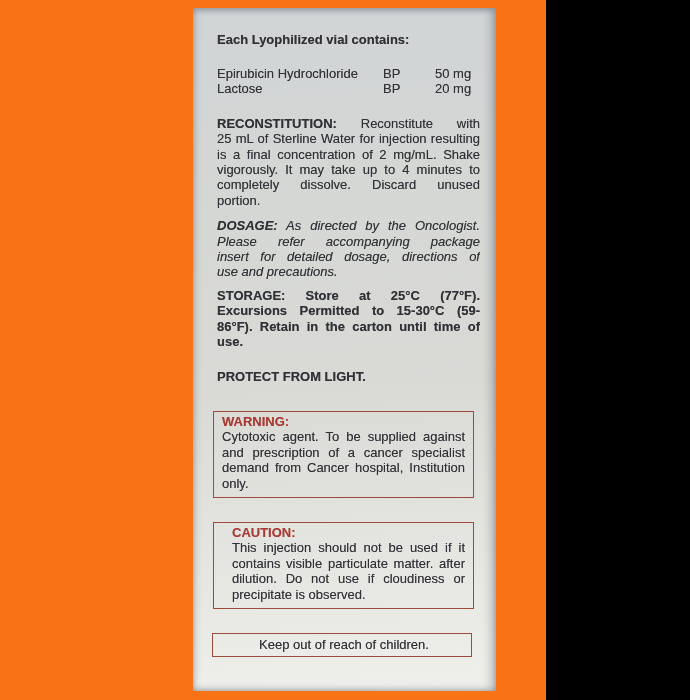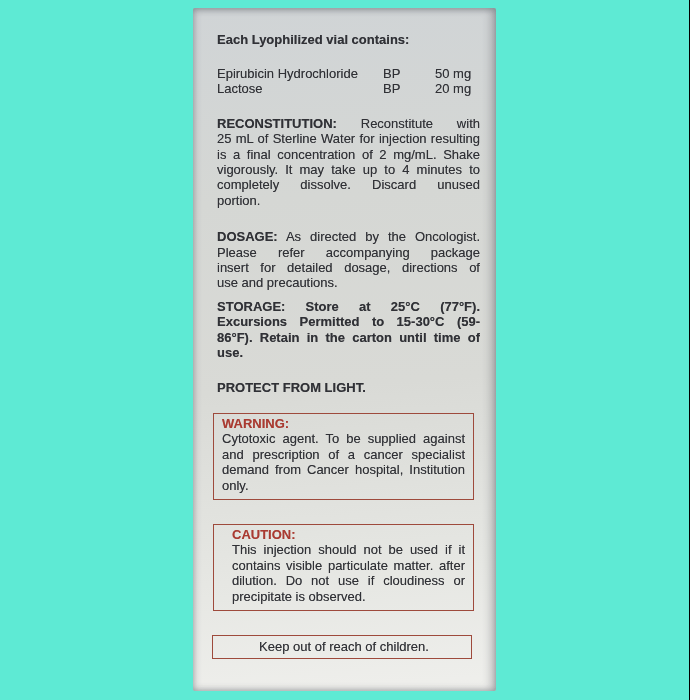--- a/index.html
+++ b/index.html
@@ -1,38 +1,38 @@
 <!DOCTYPE html>
 <html><head>
 <meta charset="utf-8">
 <style>
   html,body{margin:0;padding:0;background:#000;}
-  .stage{position:relative;width:689px;height:700px;background:#5eead4;overflow:hidden;
+  .stage{position:relative;width:546px;height:700px;background:#f97316;overflow:hidden;
          font-family:"Liberation Sans","DejaVu Sans",sans-serif;}
   .panel{position:absolute;left:193px;top:8px;width:303px;height:683px;border-radius:2px;
          background:linear-gradient(176deg,#d0d4d6 0%,#d5d7d4 28%,#d9dad6 55%,#e6e7e3 82%,#efefec 100%);
          box-shadow:inset -5px 0 9px rgba(70,76,84,.32),
                     inset 3px 0 6px rgba(70,76,84,.16),
                     inset 0 3px 5px rgba(70,76,84,.18),
                     inset 0 -2px 4px rgba(110,112,115,.15);}
   .content{padding:23px 16px 0 24px;color:#303136;font-size:13px;line-height:15.4px;
            filter:blur(0.3px);text-shadow:0 0 0.5px rgba(48,49,54,.55);}
   b{font-weight:bold;}
   
   .jl{text-align:justify;text-align-last:justify;white-space:nowrap;overflow:hidden;}
   .ll{text-align:left;white-space:nowrap;overflow:hidden;}
   .comp-title{font-weight:bold;line-height:17px;}
   .comp-rows{margin-top:18px;}
   .comp-row{display:grid;grid-template-columns:166px 52px 1fr;}
   .sec-recon{margin-top:19px;}
-  .sec-dosage{margin-top:21px;}
+  .sec-dosage{margin-top:10px;font-style:italic;}
   .sec-storage{margin-top:8px;font-weight:bold;}
   .sec-protect{margin-top:19px;font-weight:bold;}
   .rbox{border:1.5px solid #9e4a3c;padding:2px 8px 6px 8px;margin:0 6px 0 -4px;}
-  .sec-warning{margin-top:18px;}
+  .sec-warning{margin-top:27px;}
   .sec-caution{margin-top:24px;padding-left:18px;}
   .box-head{color:#a93a31;font-weight:bold;text-shadow:0 0 0.5px rgba(169,58,49,.45);}
   .keep{border:1.5px solid #9e4a3c;margin:24px 8px 0 -5px;padding:3px 4px 4px 8px;
         text-align:center;white-space:nowrap;overflow:hidden;}
 </style>
 </head>
 <body>
 
 <div class="stage">
   <div class="panel">

